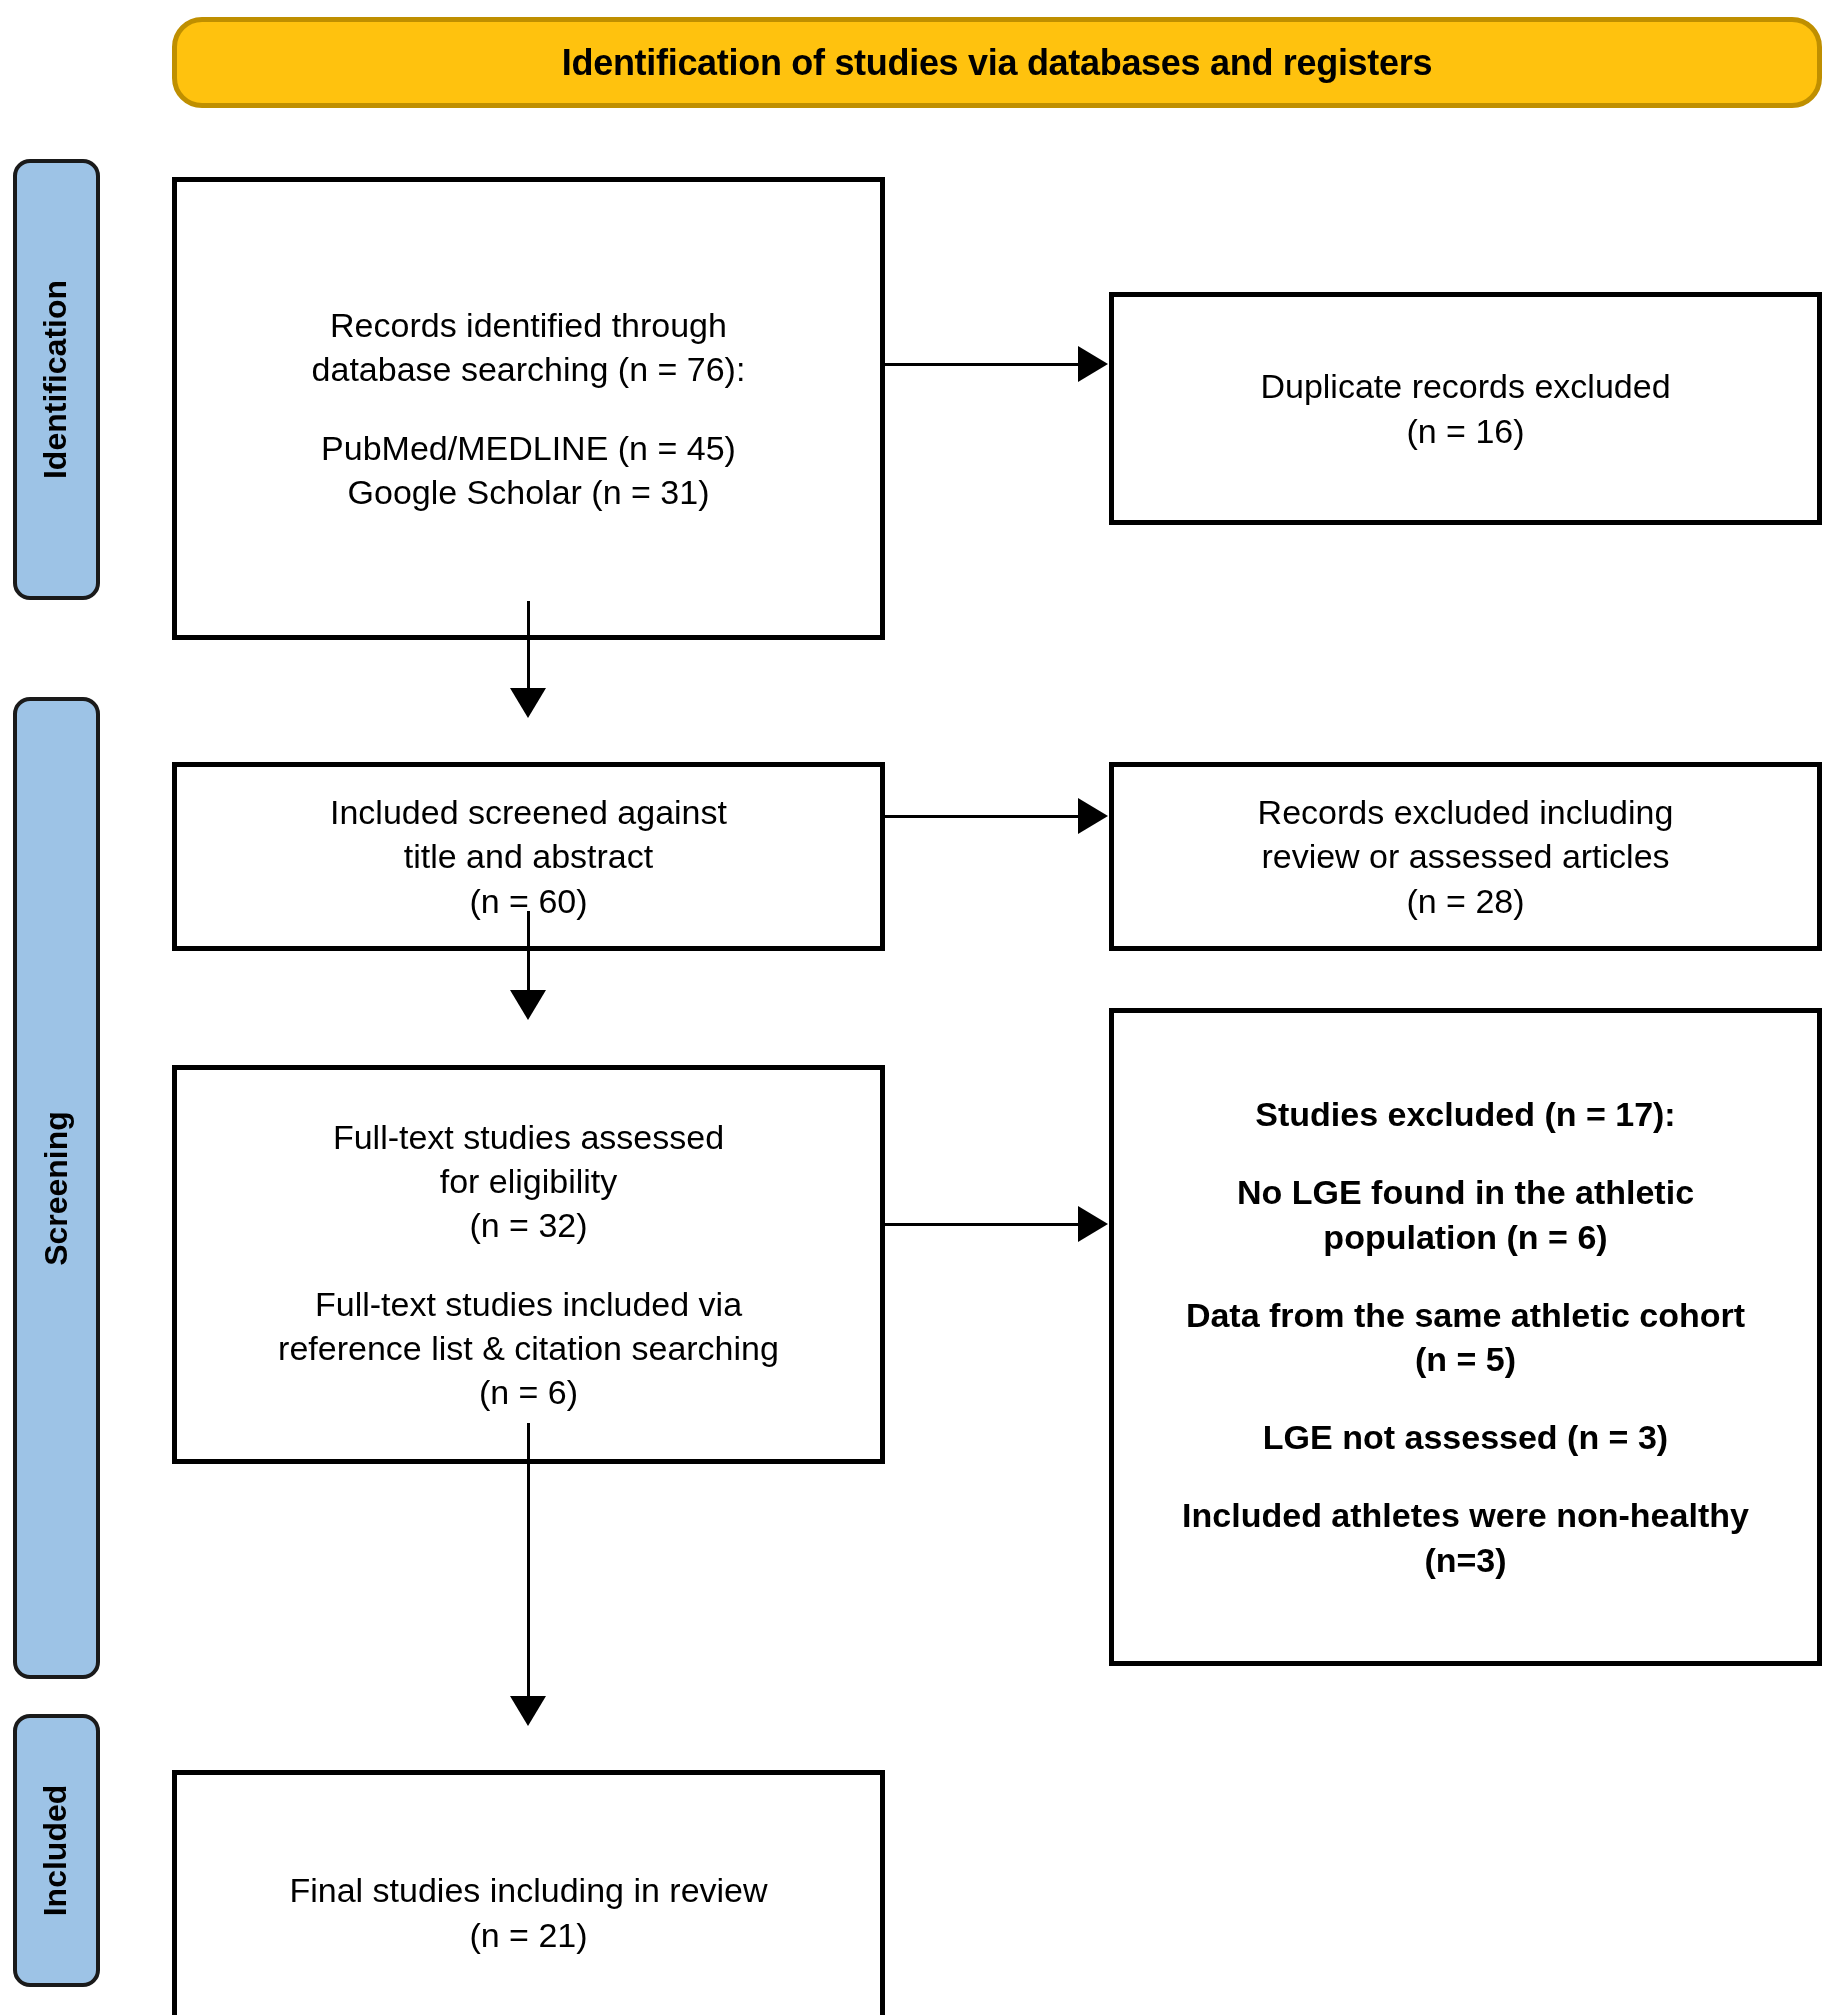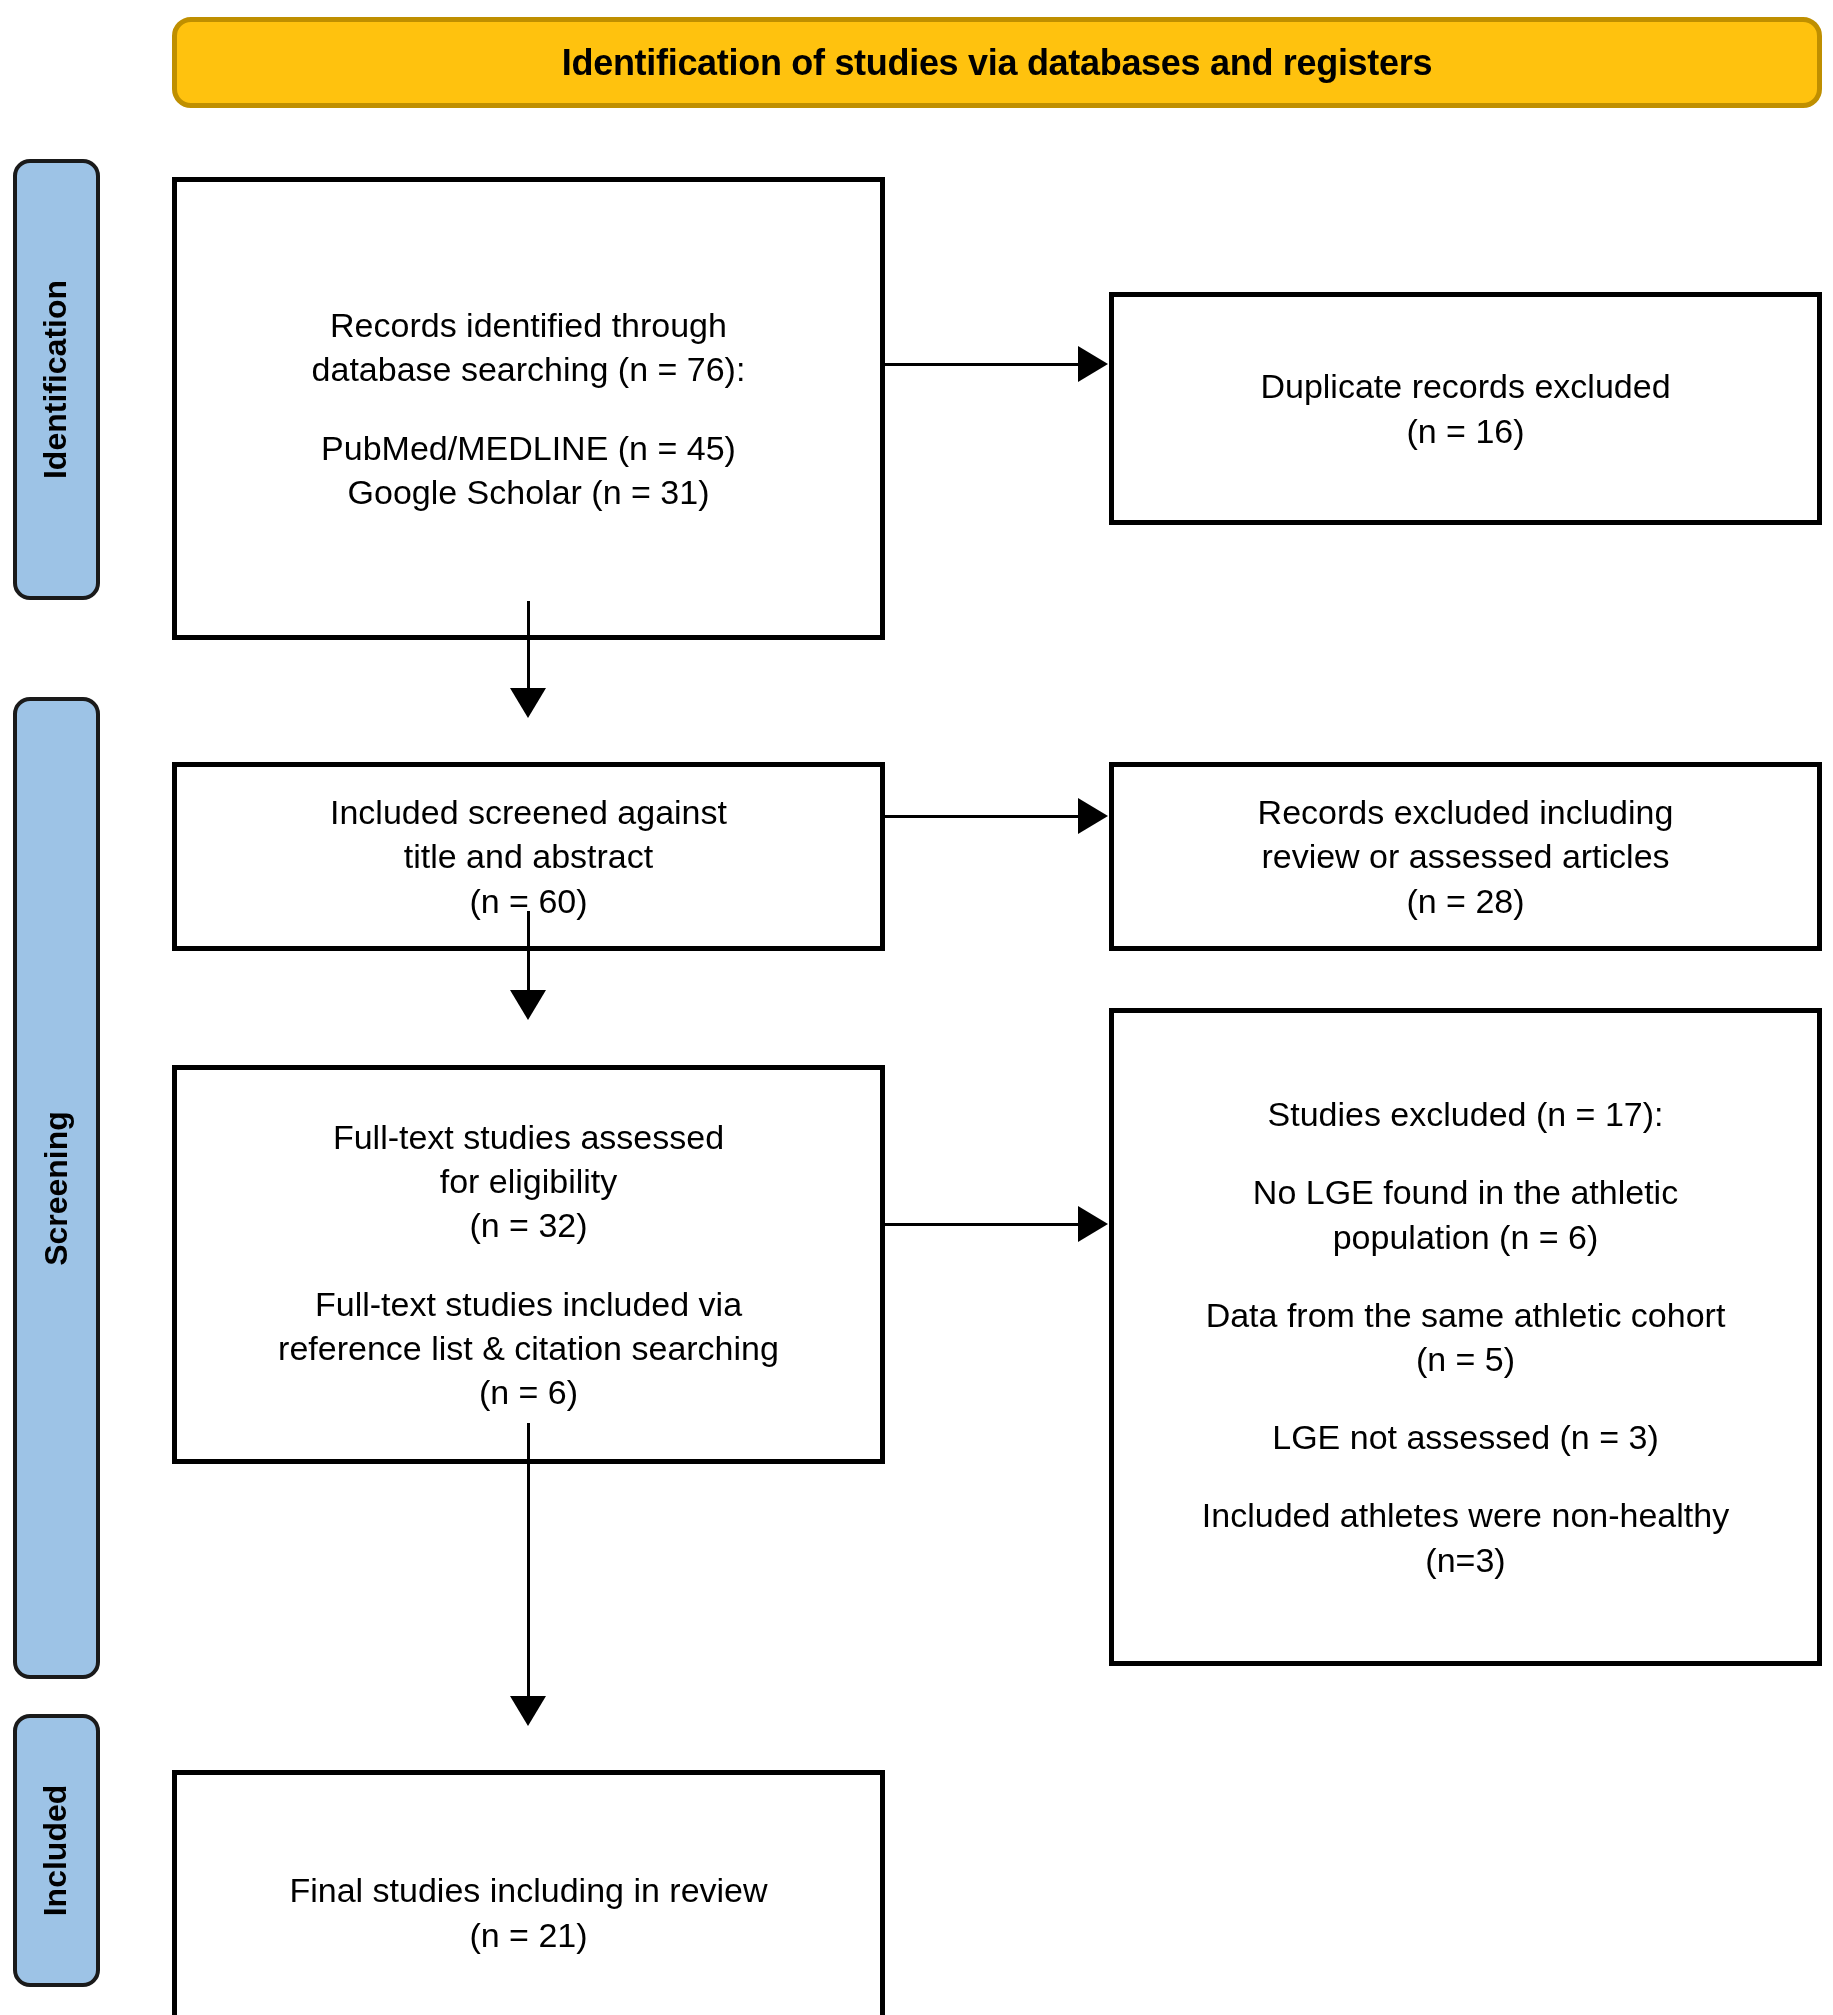--- a/index.html
+++ b/index.html
@@ -22,21 +22,21 @@
 
   
   .banner {
     position: absolute;
     left: 172px;
     top: 17px;
     width: 1650px;
     height: 91px;
     background: #FFC20E;
     border: 5.1px solid #BF8F00;
-    border-radius: 19px;
+    border-radius: 30px;
     box-sizing: border-box;
     display: flex;
     align-items: center;
     justify-content: center;
   }
   .banner-title {
     font-size: 36px;
     font-weight: bold;
     letter-spacing: -0.3px;
     color: #000000;
@@ -96,21 +96,21 @@
 
   
   #box-identified     { left: 172px; top: 137px;  width: 713px; height: 463px; }
   #box-screened       { left: 172px; top: 722px; width: 713px; height: 189px; }
   #box-fulltext       { left: 172px; top: 1025px; width: 713px; height: 399px; }
   #box-final          { left: 172px; top: 1730px; width: 713px; height: 285px; }
 
   
   #box-duplicates     { left: 1109px; top: 252px;  width: 713px; height: 233px;  }
   #box-excluded-recs  { left: 1109px; top: 722px; width: 713px; height: 189px;  }
-  #box-excluded-std   { left: 1109px; top: 968px; width: 713px; height: 658px; }
+  #box-excluded-std   { left: 1109px; top: 968px; width: 713px; height: 658px; font-weight: bold; }
 
   
   .conn-v {
     position: absolute;
     width: 3.4px;
     background: #000000;
   }
   .conn-h {
     position: absolute;
     height: 3.4px;

